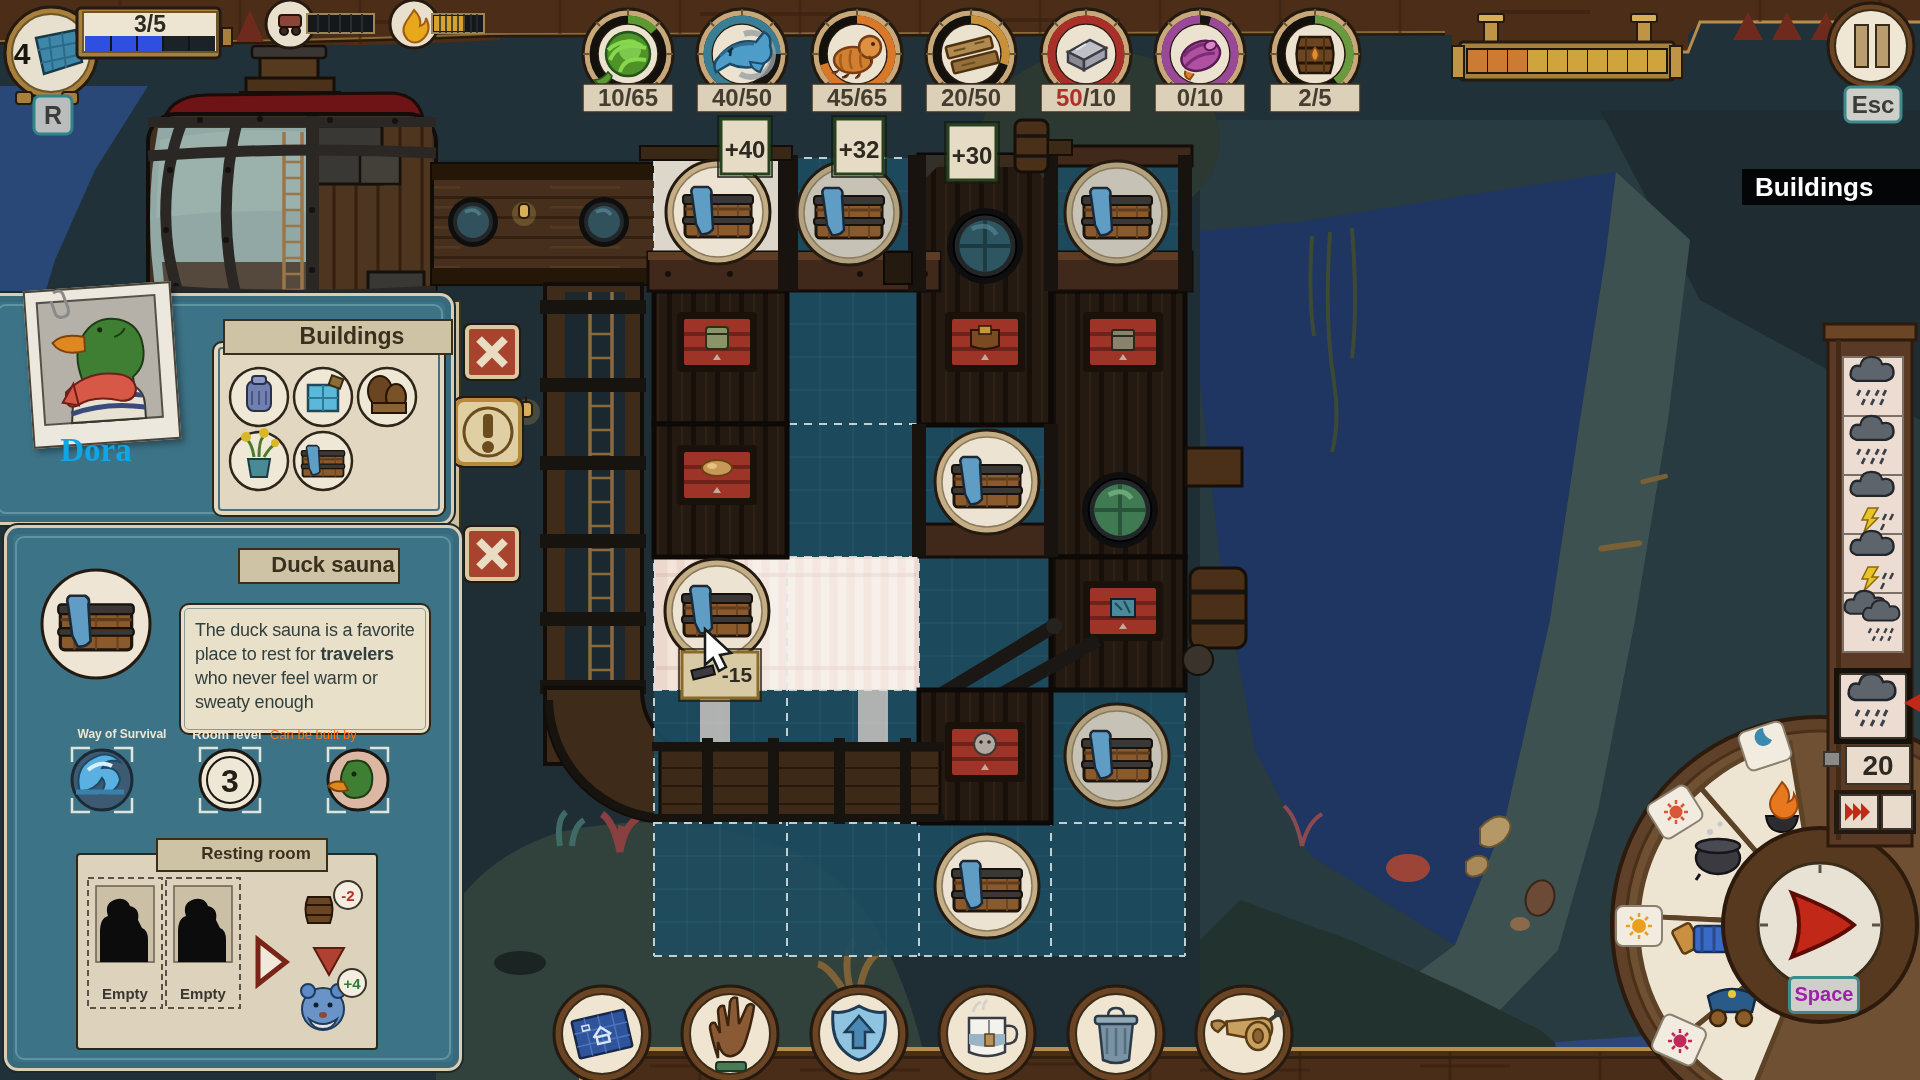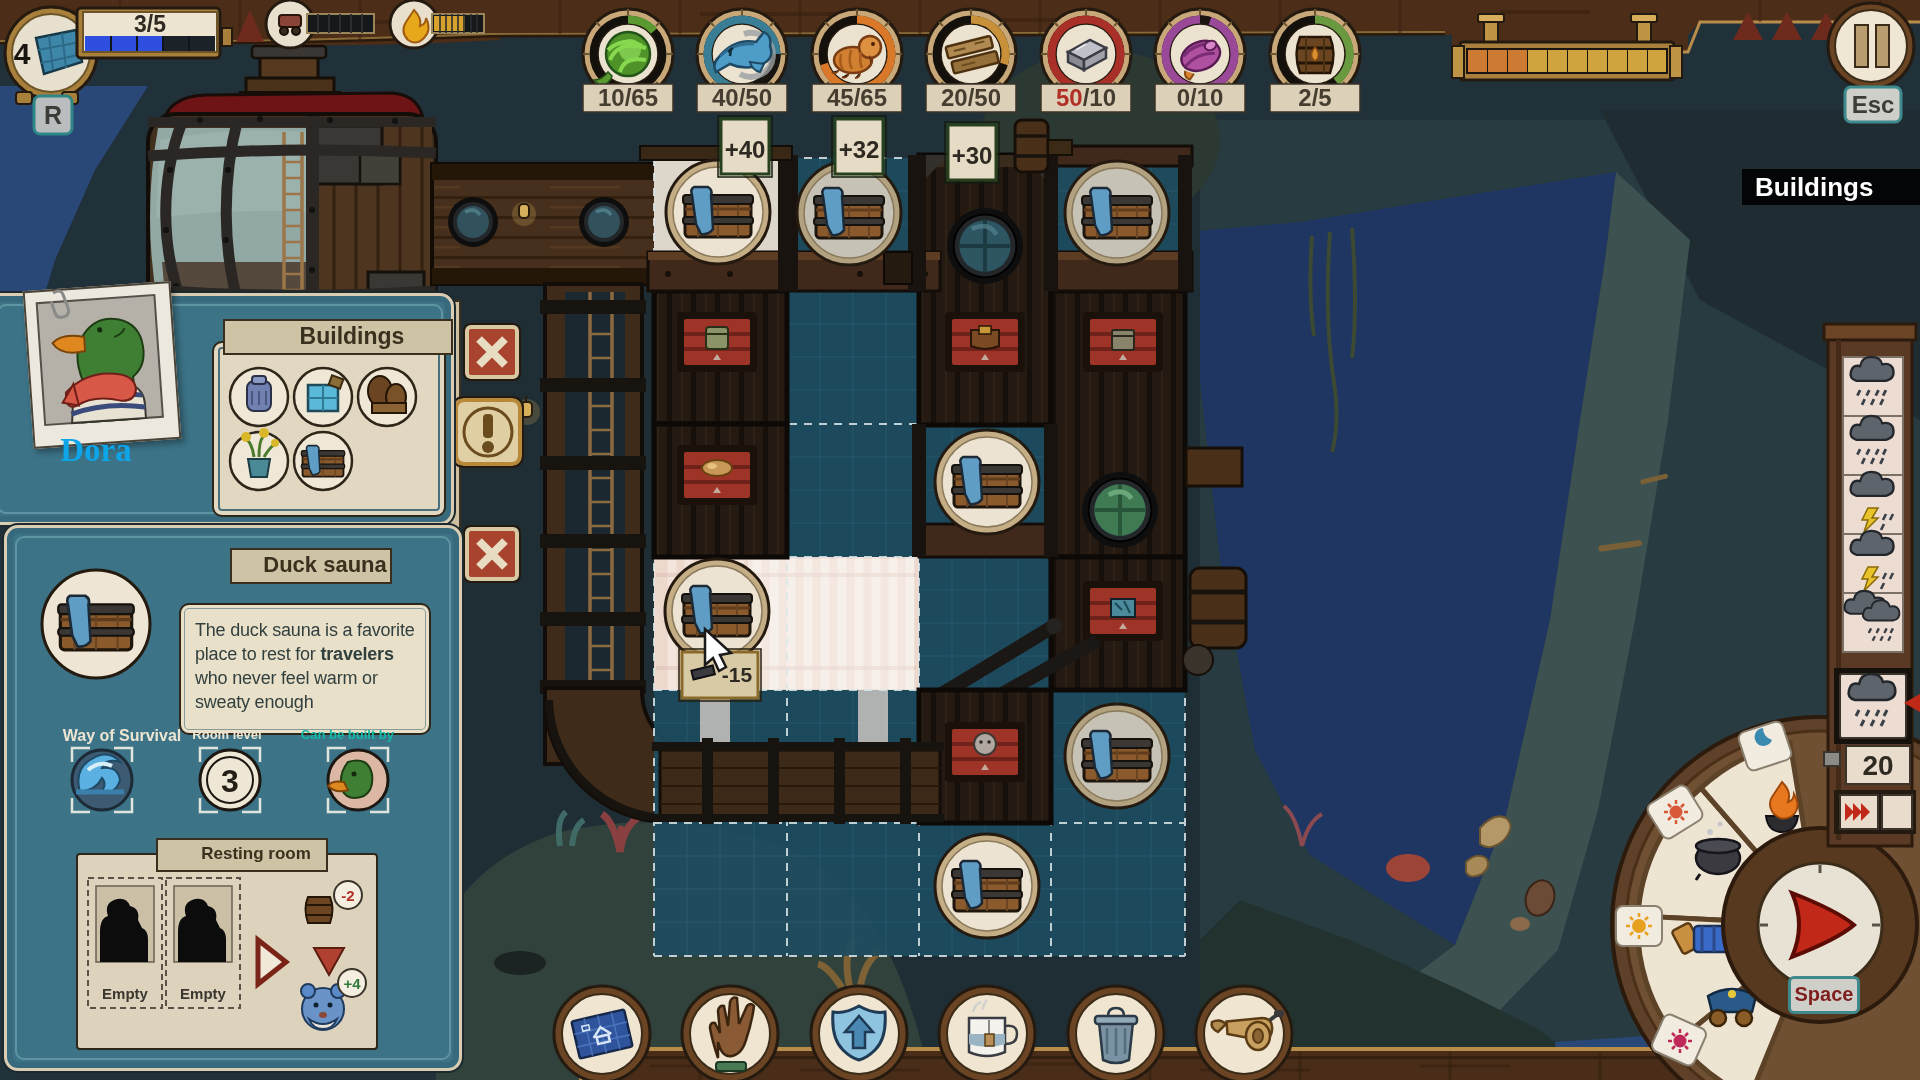--- a/index.html
+++ b/index.html
@@ -667,25 +667,25 @@
   <circle cx="58" cy="58" r="54" fill="#eee5d4" stroke="#241a10" stroke-width="3"></circle>
   <g transform="translate(58,60) scale(1.08)">
         <use href="#tub"></use>
       </g>
 </svg>
 
 <div class="abs" style="left:179px;top:603px;width:248px;height:128px;background:#e9e0ca;border:2px solid #2e2619;border-radius:10px;box-shadow:inset 0 0 0 3px #e9e0ca,inset 0 0 0 4px #8a9a96;">
   <div style="padding:13px 12px 0 14px;font-size:18px;line-height:24px;color:#31403e;letter-spacing:-0.2px;">The duck sauna is a favorite place to rest for <b>travelers</b> who never feel warm or sweaty enough</div>
 </div>
 
-<div class="banner" style="left:230px;top:548px;width:130px;height:32px;font-size:22px;line-height:30px;">Duck sauna</div>
-
-<div class="abs" style="left:60px;top:727px;width:124px;text-align:center;font-size:16px;font-weight:bold;color:#ece5d2;">Way of Survival</div>
+<div class="banner" style="left:238px;top:548px;width:130px;height:32px;font-size:22px;line-height:30px;">Duck sauna</div>
+
+<div class="abs" style="left:60px;top:727px;width:124px;text-align:center;font-size:12px;font-weight:bold;color:#ece5d2;">Way of Survival</div>
 <div class="abs" style="left:165px;top:727px;width:124px;text-align:center;font-size:13px;font-weight:bold;color:#ece5d2;">Room level</div>
-<div class="abs" style="left:270px;top:727px;width:124px;text-align:right;font-size:13px;font-weight:bold;color:#14b8a6;">Can be built by</div>
+<div class="abs" style="left:270px;top:727px;width:124px;text-align:left;font-size:13px;font-weight:normal;color:#f97316;">Can be built by</div>
 
 <svg class="abs" style="left:60px;top:740px" width="340" height="80" viewBox="0 0 340 80">
 
   <g>
     <path d="M30,8 h-18 v14 M54,8 h18 v14 M30,72 h-18 v-14 M54,72 h18 v-14" stroke="#dfe5dc" stroke-width="2.5" fill="none"></path>
     <circle cx="42" cy="40" r="30" fill="#3c5a72" stroke="#1c2a36" stroke-width="3"></circle>
     <path d="M20,52 q-6,-22 10,-32 q18,-12 30,2 q-14,-4 -18,6 q16,-2 18,12 q-4,14 -20,14 q8,-10 2,-16 q-6,12 -22,14 Z" fill="#5ab0e0" stroke="#1e4a66" stroke-width="2"></path>
     <path d="M28,30 q12,-10 24,-4" stroke="#d8eef8" stroke-width="4" fill="none"></path>
     <path d="M16,52 h48" stroke="#3a80aa" stroke-width="5"></path>
   </g>
@@ -950,14 +950,14 @@
   <text x="60" y="453" font-size="28" font-weight="bold" fill="#2e2a22" text-anchor="middle">20</text>
 
   <rect x="16" y="468" width="82" height="44" fill="#241a10"></rect>
   <rect x="22" y="473" width="38" height="34" fill="#e9dccc" stroke="#3a342c" stroke-width="2"></rect>
   <polygon points="27,481 36,490 27,499" fill="#c02818"></polygon>
   <polygon points="35,481 44,490 35,499" fill="#c02818"></polygon>
   <polygon points="43,481 52,490 43,499" fill="#c02818"></polygon>
   <rect x="64" y="473" width="30" height="34" fill="#e9dccc" stroke="#3a342c" stroke-width="2"></rect>
 </svg>
 
-<div class="abs" style="left:1788px;top:976px;width:66px;height:32px;background:#cfcfc9;border:3px solid #3e8a8c;border-radius:6px;text-align:center;font-size:20px;font-weight:bold;color:#7f1d1d;line-height:30px;">Space</div>
+<div class="abs" style="left:1788px;top:976px;width:66px;height:32px;background:#cfcfc9;border:3px solid #3e8a8c;border-radius:6px;text-align:center;font-size:20px;font-weight:bold;color:#a21caf;line-height:30px;">Space</div>
 </div>
 
 </body></html>

